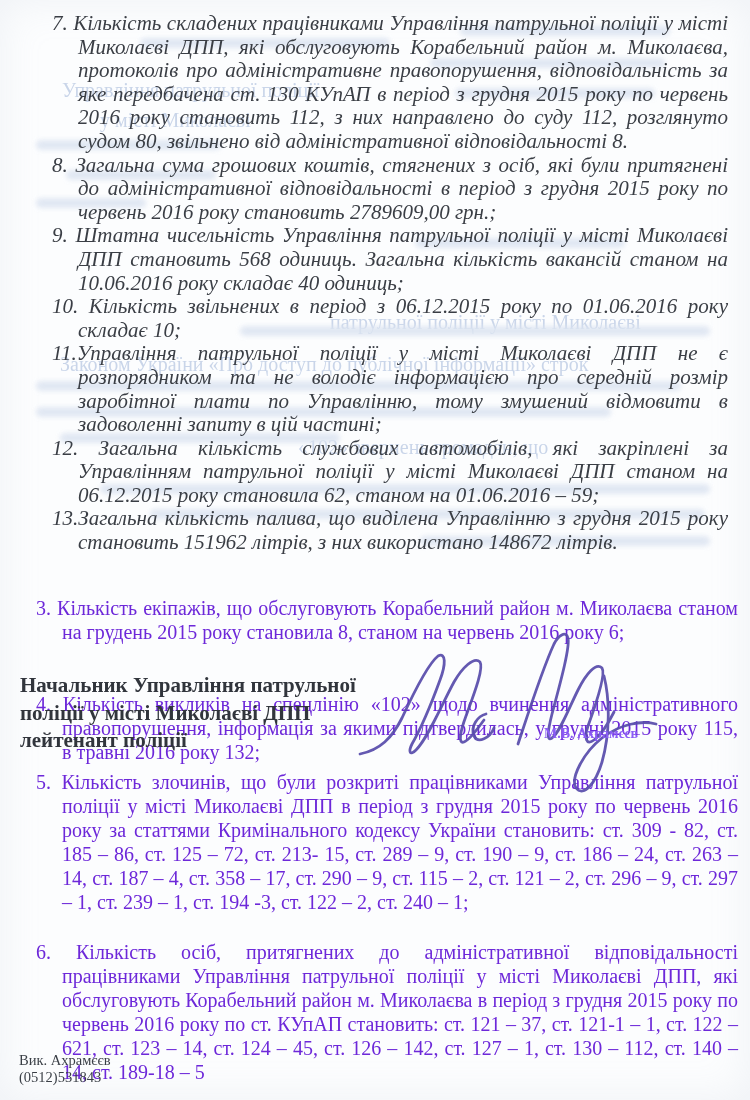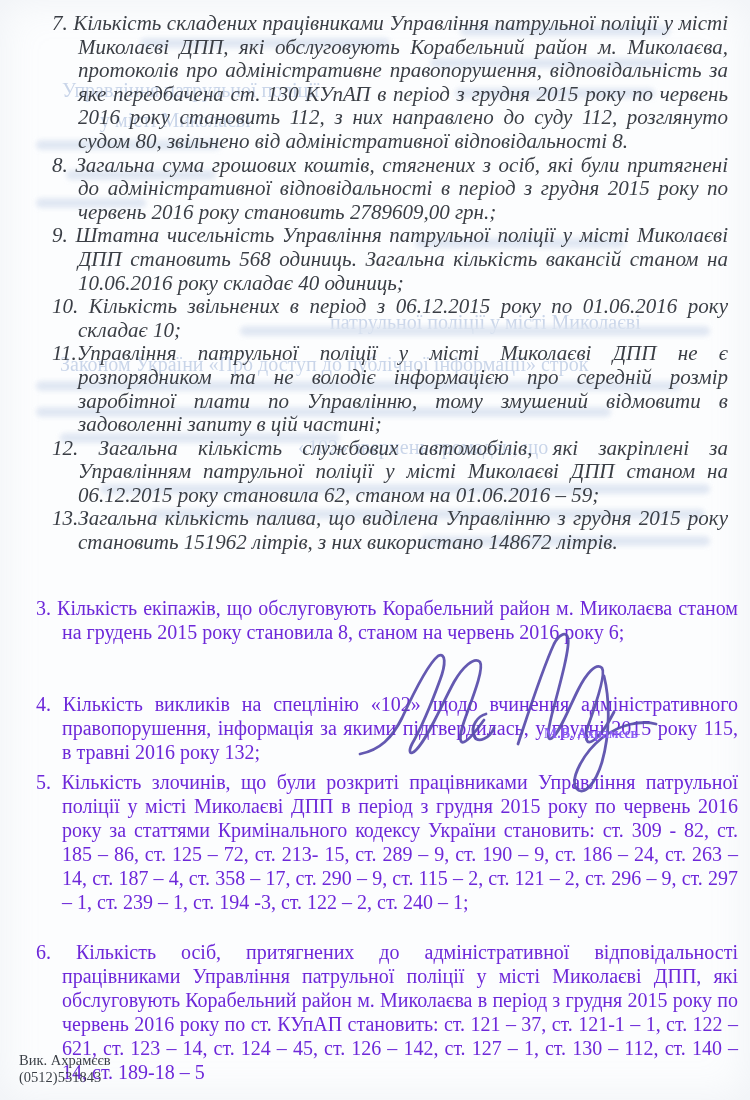--- a/index.html
+++ b/index.html
@@ -87,20 +87,25 @@
   <div class="content">
     <p class="item">7. Кількість складених працівниками Управління патрульної поліції у місті Миколаєві ДПП, які обслуговують Корабельний район м. Миколаєва, протоколів про адміністративне правопорушення, відповідальність за яке передбачена ст. 130 КУпАП в період з грудня 2015 року по червень 2016 року становить 112, з них направлено до суду 112, розглянуто судом 80, звільнено від адміністративної відповідальності 8.</p>
     <p class="item">8. Загальна сума грошових коштів, стягнених з осіб, які були притягнені до адміністративної відповідальності в період з грудня 2015 року по червень 2016 року становить 2789609,00 грн.;</p>
     <p class="item">9. Штатна чисельність Управління патрульної поліції у місті Миколаєві ДПП становить 568 одиниць. Загальна кількість вакансій станом на 10.06.2016 року складає 40 одиниць;</p>
     <p class="item">10. Кількість звільнених в період з 06.12.2015 року по 01.06.2016 року складає 10;</p>
     <p class="item">11.Управління патрульної поліції у місті Миколаєві ДПП не є розпорядником та не володіє інформацією про середній розмір заробітної плати по Управлінню, тому змушений відмовити в задоволенні запиту в цій частині;</p>
     <p class="item">12. Загальна кількість службових автомобілів, які закріплені за Управлінням патрульної поліції у місті Миколаєві ДПП станом на 06.12.2015 року становила 62, станом на 01.06.2016 – 59;</p>
     <p class="item">13.Загальна кількість палива, що виділена Управлінню з грудня 2015 року становить 151962 літрів, з них використано 148672 літрів.</p>
   </div>
 
+  <div class="sig-title">
+    <div>Начальник Управління патрульної</div>
+    <div>поліції у місті Миколаєві ДПП</div>
+    <div>лейтенант поліції</div>
+  </div>
 
   <svg class="signature" width="310" height="185" viewBox="0 0 310 185">
     <g fill="none" stroke="#584cab" stroke-width="2.8" stroke-linecap="round" stroke-linejoin="round" opacity="0.92">
       <path d="M2,128 C22,124 34,112 44,92 C56,66 70,38 80,30 C88,26 88,38 82,54 C74,76 62,104 54,118 C50,126 52,130 58,124 C70,112 84,78 96,56 C104,42 116,30 122,36 C126,42 116,68 108,90 C102,106 100,118 106,116 C112,114 120,102 126,94"></path>
       <path d="M128,88 C120,90 112,100 116,110 C120,118 132,112 136,102"></path>
       <path d="M160,118 C170,88 184,44 196,18 C200,10 208,4 210,12 C212,22 202,58 194,88 C190,104 188,116 194,112 C202,106 210,84 220,64 C228,48 238,36 244,42 C248,48 238,78 230,100 C226,112 228,120 236,114 C244,108 252,94 256,86"></path>
       <path d="M246,50 C252,74 252,108 244,136 C238,156 226,172 218,162 C212,152 226,126 244,112 C262,98 284,94 298,98"></path>
     </g>
   </svg>
 

